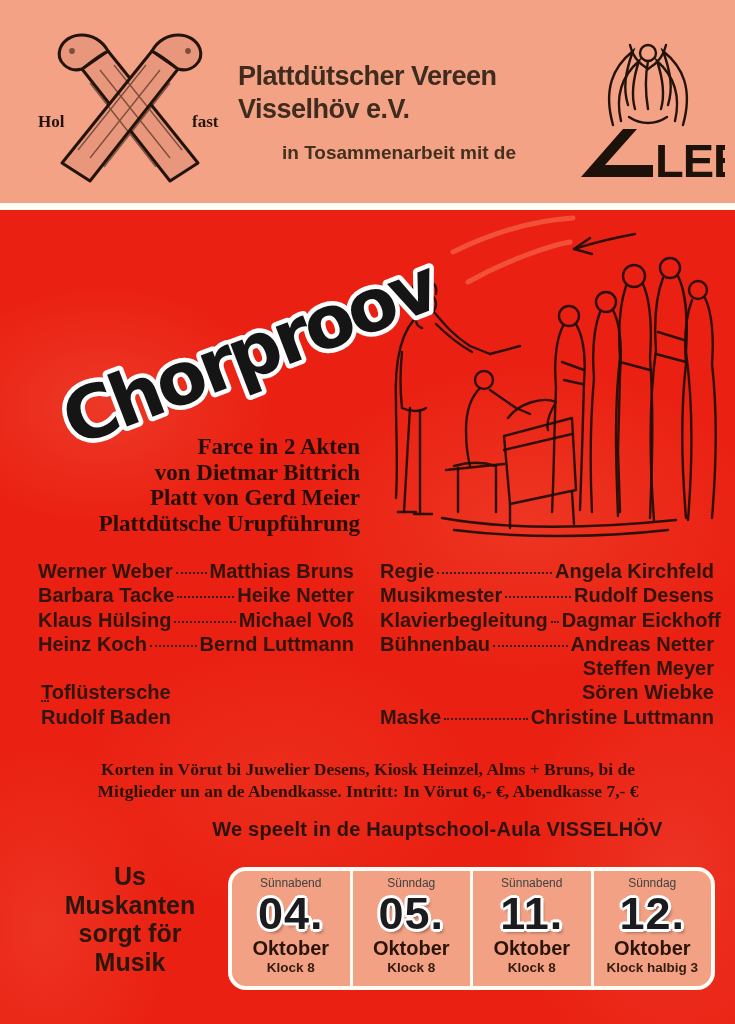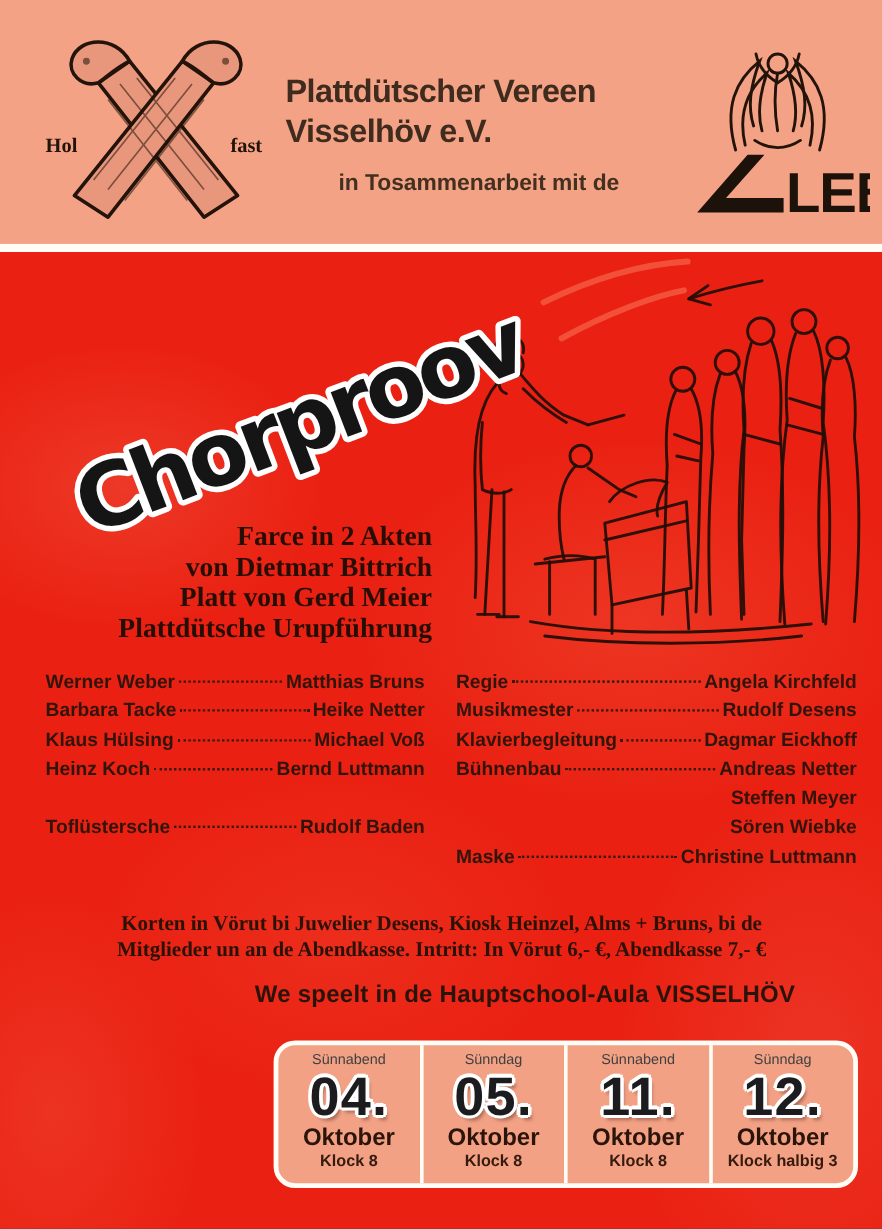--- a/index.html
+++ b/index.html
@@ -41,27 +41,27 @@
     font-family:"DejaVu Sans",sans-serif;font-weight:bold;font-size:73px;
     letter-spacing:-4px;fill:#151515;stroke:#ffffff;stroke-width:9px;
     paint-order:stroke;stroke-linejoin:round;
   }
   .subtitle-block{
     position:absolute;left:34px;top:224px;width:326px;text-align:right;
     font-family:"Liberation Serif",serif;font-weight:bold;
     font-size:23px;line-height:25.5px;color:#260e05;letter-spacing:0px;
   }
   
-  .cast-col{position:absolute;top:350px;color:#31140a;font-size:16px;font-weight:bold;}
+  .cast-col{position:absolute;top:350px;color:#31140a;font-size:20px;font-weight:bold;}
   .cast-left{left:38px;width:316px;}
   .cast-right{left:380px;width:334px;}
   .cast-row{display:flex;align-items:baseline;height:24.3px;white-space:nowrap;}
   .cast-row .leader{flex:1;border-bottom:2px dotted #3a180c;margin:0 3px;transform:translateY(-4px);min-width:8px;}
   .cast-row.no-leader .leader{border-bottom:none;}
-  .cast-row.spacer-above{margin-top:24px;}
+  .cast-row.spacer-above{margin-top:24px;flex-direction:column;}
   .cast-name{text-align:right;}
   
   .tickets-block{
     position:absolute;left:28px;top:548px;width:680px;text-align:center;
     font-family:"Liberation Serif",serif;font-weight:bold;font-size:17.5px;
     line-height:22px;color:#2b1207;
   }
   .venue-line{
     position:absolute;left:145px;top:608px;width:585px;text-align:center;
     font-size:20px;font-weight:800;color:#2a1309;letter-spacing:0.2px;
@@ -284,20 +284,26 @@
       </div>
     </div>
 
     <div class="tickets-block">
       <div>Korten in Vörut bi Juwelier Desens, Kiosk Heinzel, Alms + Bruns, bi de</div>
       <div>Mitglieder un an de Abendkasse. Intritt: In Vörut 6,- €, Abendkasse 7,- €</div>
     </div>
 
     <div class="venue-line">We speelt in de Hauptschool-Aula VISSELHÖV</div>
 
+    <div class="music-block">
+      <div>Us</div>
+      <div>Muskanten</div>
+      <div>sorgt för</div>
+      <div>Musik</div>
+    </div>
 
     <div class="dates-box">
       <div class="date-card">
         <div class="date-day">Sünnabend</div>
         <div class="date-num">04.</div>
         <div class="date-month">Oktober</div>
         <div class="date-time">Klock 8</div>
       </div>
       <div class="date-card">
         <div class="date-day">Sünndag</div>

